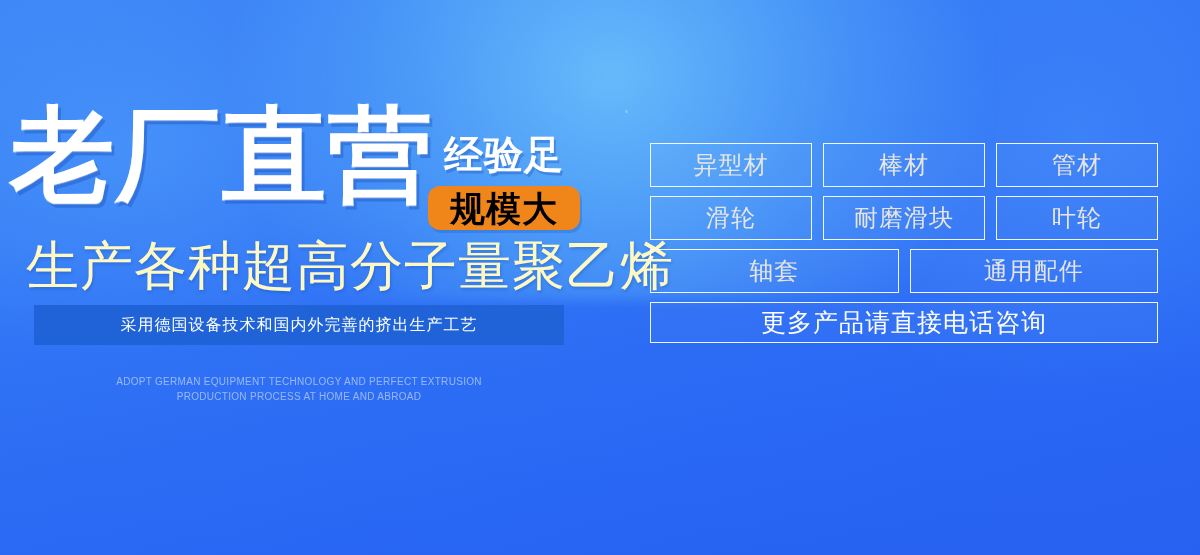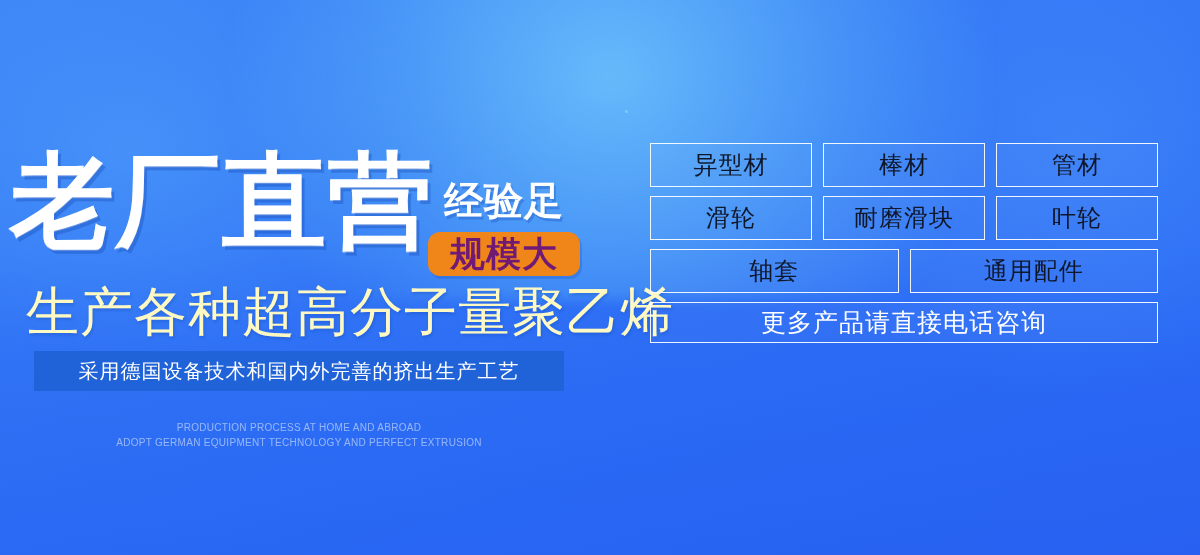--- a/index.html
+++ b/index.html
@@ -28,21 +28,21 @@
   .bg-glow-right{
     position:absolute; right:-200px; top:-120px; width:640px; height:520px;
     background:radial-gradient(ellipse at 50% 50%, rgba(76,150,250,.45) 0%, rgba(60,125,245,0) 70%);
   }
   .bg-dark-bottom{
     position:absolute; left:0; right:0; bottom:-120px; height:420px;
     background:linear-gradient(180deg, rgba(35,95,240,0) 0%, rgba(33,92,238,.45) 100%);
   }
 
   
-  .left-block{ position:absolute; left:0; top:0; width:620px; height:440px;margin-top:46px; }
+  .left-block{ position:absolute; left:0; top:0; width:620px; height:440px; }
 
   .title-main{
     position:absolute; left:10px; top:103px;
     font-size:104px; line-height:1; font-weight:bold; color:#ffffff;
     letter-spacing:2px;
     text-shadow:3px 4px 0 rgba(20,70,175,.34), 0 1px 0 rgba(255,255,255,.5);
     white-space:nowrap;
     font-family:"DejaVu Sans","Liberation Sans",sans-serif;
   }
   .badge-wrap{ position:absolute; left:428px; top:132px; width:152px; }
@@ -51,57 +51,57 @@
     letter-spacing:1px; text-align:center; white-space:nowrap;
     text-shadow:2px 3px 0 rgba(20,70,175,.30);
     font-family:"DejaVu Sans","Liberation Sans",sans-serif;
   }
   .badge-pill{
     margin-top:8px; height:44px; border-radius:12px;
     background:#f08519; display:flex; align-items:center; justify-content:center;
     box-shadow:2px 3px 0 rgba(20,70,175,.22);
   }
   .badge-pill span{
-    font-size:35px; font-weight:bold; color:#701a75; letter-spacing:1px;
+    font-size:35px; font-weight:bold; color:#000000; letter-spacing:1px;
     line-height:1; white-space:nowrap;
-    font-family:Liberation Serif, serif;
+    font-family:Liberation Sans, sans-serif;
   }
 
   .title-sub{
     position:absolute; left:26px; top:236px;
     font-size:53px; line-height:60px; color:#fef9c3; font-weight:500;
     letter-spacing:1px; white-space:nowrap;
     text-shadow:1px 2px 3px rgba(18,65,170,.30);
   }
 
   .tagline-bar{
     position:absolute; left:34px; top:305px; width:530px; height:40px;
     background:#2063d8; display:flex; align-items:center; justify-content:center;
   }
   .tagline-bar span{
-    font-size:20px; color:#ffffff; letter-spacing:1px; white-space:nowrap;
+    font-size:16px; color:#ffffff; letter-spacing:1px; white-space:nowrap;
   }
 
   .eng-caption{
     position:absolute; left:34px; top:374px; width:530px;
     text-align:center; color:rgba(255,255,255,.50);
     font-size:10px; line-height:15px; letter-spacing:.3px;
   }
   .eng-caption div{ white-space:nowrap; }
 
   
   .grid-block{ position:absolute; left:650px; top:143px; width:508px; }
   .grid-row{ display:flex; gap:11px; margin-bottom:9px; }
   .grid-cell{
     flex:1 1 0; height:44px; border:1.5px solid rgba(255,255,255,.92);
     display:flex; align-items:center; justify-content:center;
     background:rgba(255,255,255,.03);
   }
   .grid-cell span{
-    font-size:24px; color:#0f172a; letter-spacing:1px; white-space:nowrap;
+    font-size:24px; color:#e5e5e5; letter-spacing:1px; white-space:nowrap;
   }
   .grid-wide{
     height:41px; border:1.5px solid rgba(255,255,255,.92);
     display:flex; align-items:center; justify-content:center;
     background:rgba(255,255,255,.03); margin-top:4px;
   }
   .grid-wide span{
     font-size:25px; color:#ffffff; letter-spacing:1px; white-space:nowrap;
   }
   .speck{
@@ -132,22 +132,22 @@
       </div>
     </div>
 
     <div class="title-sub">生产各种超高分子量聚乙烯</div>
 
     <div class="tagline-bar">
       <span>采用德国设备技术和国内外完善的挤出生产工艺</span>
     </div>
 
     <div class="eng-caption">
+      <div>ADOPT GERMAN EQUIPMENT TECHNOLOGY AND PERFECT EXTRUSION</div>
       <div>PRODUCTION PROCESS AT HOME AND ABROAD</div>
-      <div>ADOPT GERMAN EQUIPMENT TECHNOLOGY AND PERFECT EXTRUSION</div>
     </div>
 
   </div>
 
   <div class="grid-block">
 
     <div class="grid-row">
       <div class="grid-cell">
         <span>异型材</span>
       </div>

